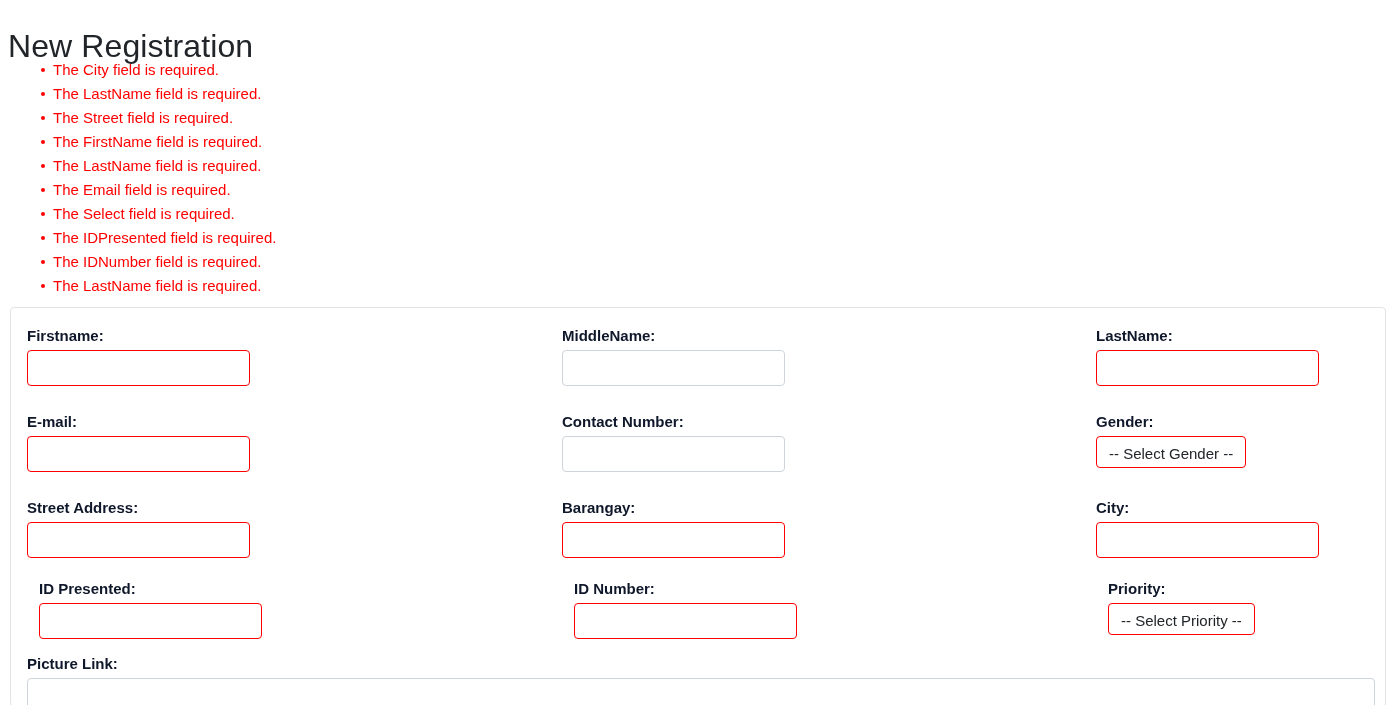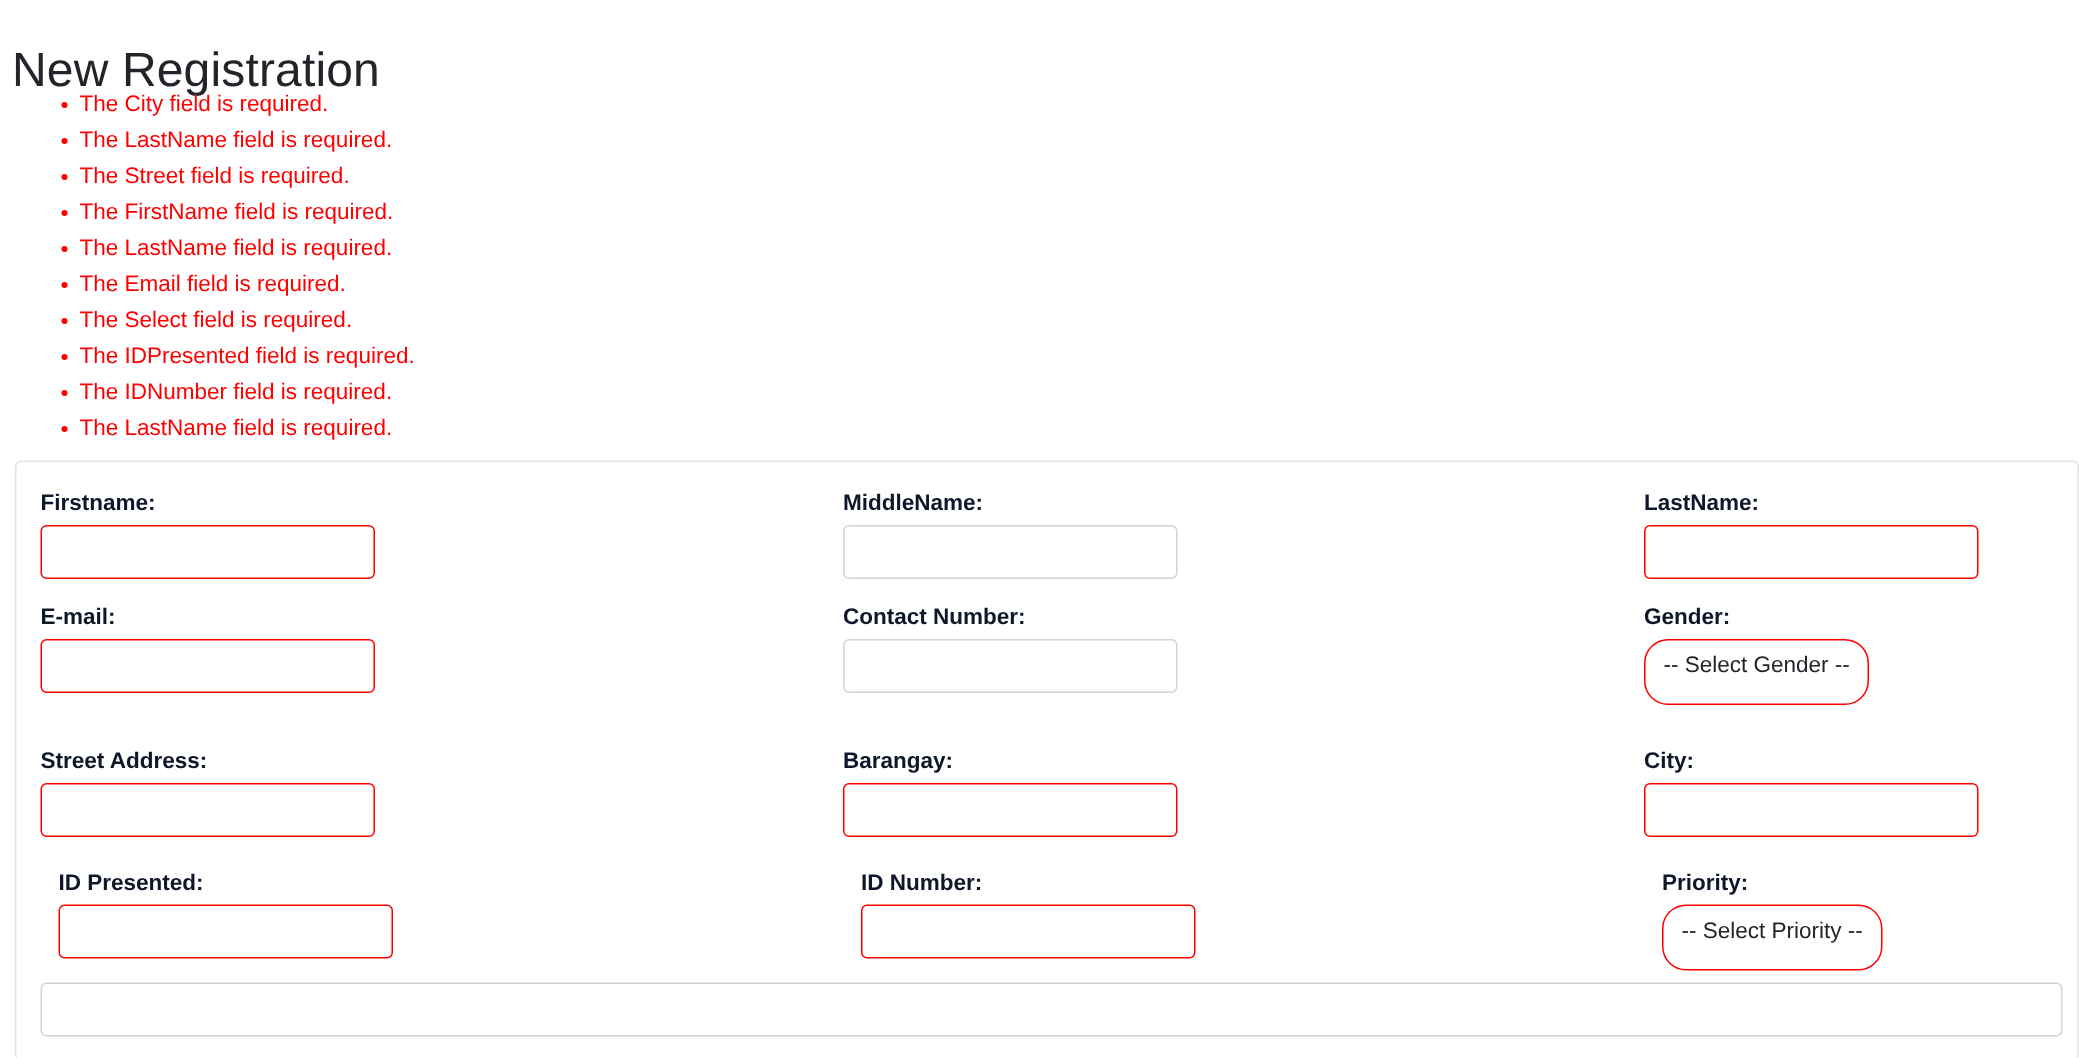--- a/index.html
+++ b/index.html
@@ -109,41 +109,41 @@
   .text-input.invalid {
     border: 1px solid #ff0000;
   }
   .text-input.wide {
     width: 1348px;
   }
 
   .select-input {
     display: inline-block;
     box-sizing: border-box;
-    height: 44px;
+    height: 32px;
     padding: 6px 12px;
     font-family: "Liberation Sans", sans-serif;
     font-size: 15px;
     line-height: 22px;
     color: #212529;
     background: #ffffff;
     border: 1px solid #ff0000;
-    border-radius: 16px;
+    border-radius: 4px;
     white-space: nowrap;
     outline: none;
     cursor: pointer;
   }
 
   
   .col-1 { left: 16px; }
   .col-2 { left: 551px; }
   .col-3 { left: 1085px; }
 
   .row-1 { top: 19px; }
-  .row-2 { top: 95px; }
+  .row-2 { top: 105px; }
   .row-3 { top: 191px; }
   .row-4 { top: 272px; margin-left: 12px; }
   .row-5 { top: 347px; }
 </style>
 </head>
 <body>
 
 <div class="page">
 
   <h1 class="page-title">New Registration</h1>
@@ -217,17 +217,18 @@
       <label class="field-label">ID Number:</label>
       <input class="text-input invalid" type="text" value="" style="">
     </div>
 
     <div class="field col-3 row-4">
       <label class="field-label">Priority:</label>
       <div class="select-input">-- Select Priority --</div>
     </div>
 
     <div class="field col-1 row-5">
+      <label class="field-label">Picture Link:</label>
       <input class="text-input wide" type="text" value="" style="">
     </div>
 
   </div>
 </div>
 
 </body></html>

